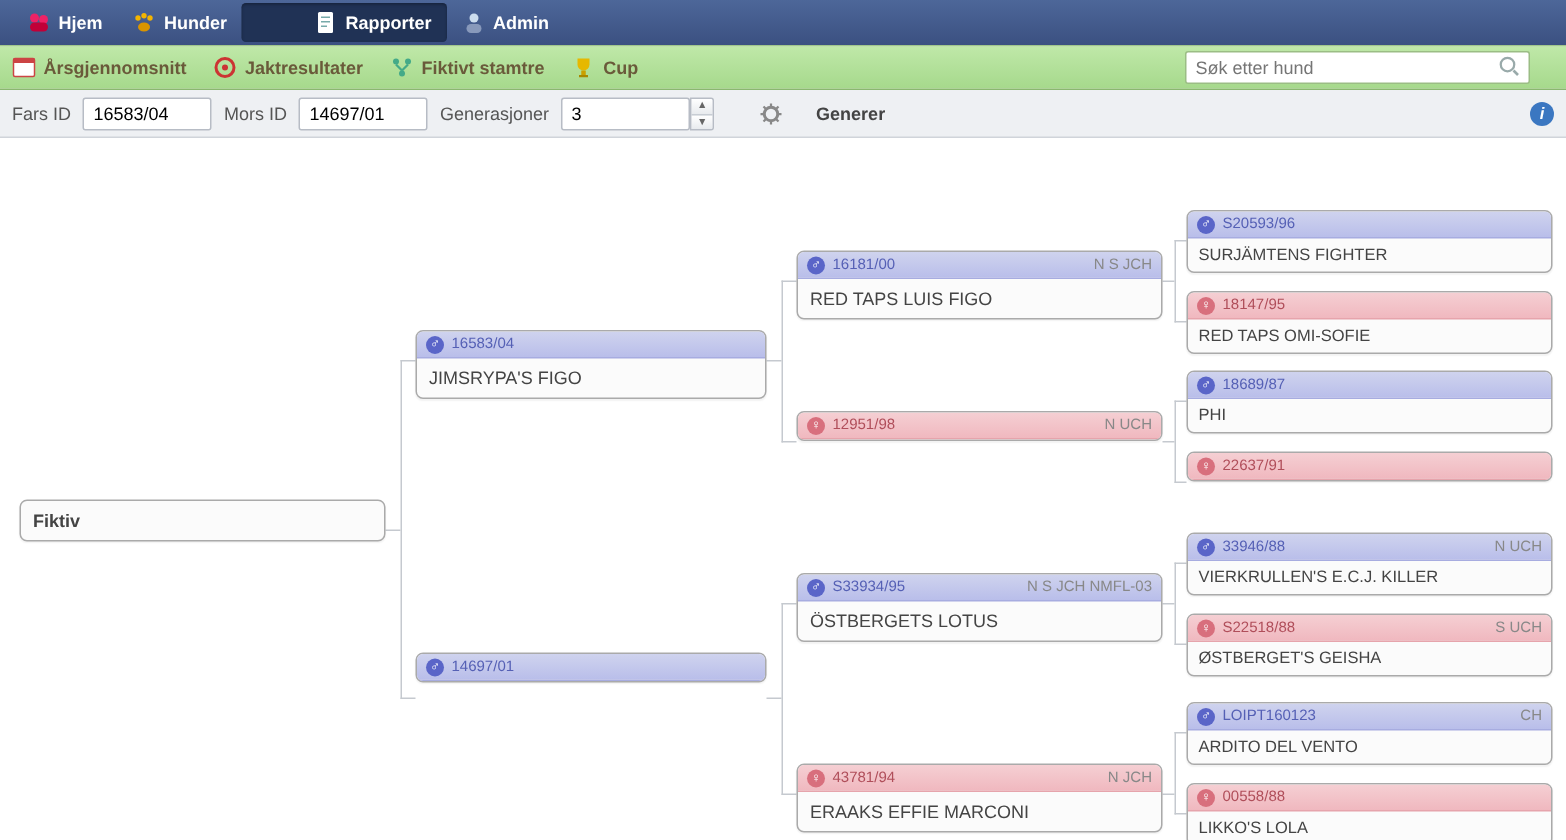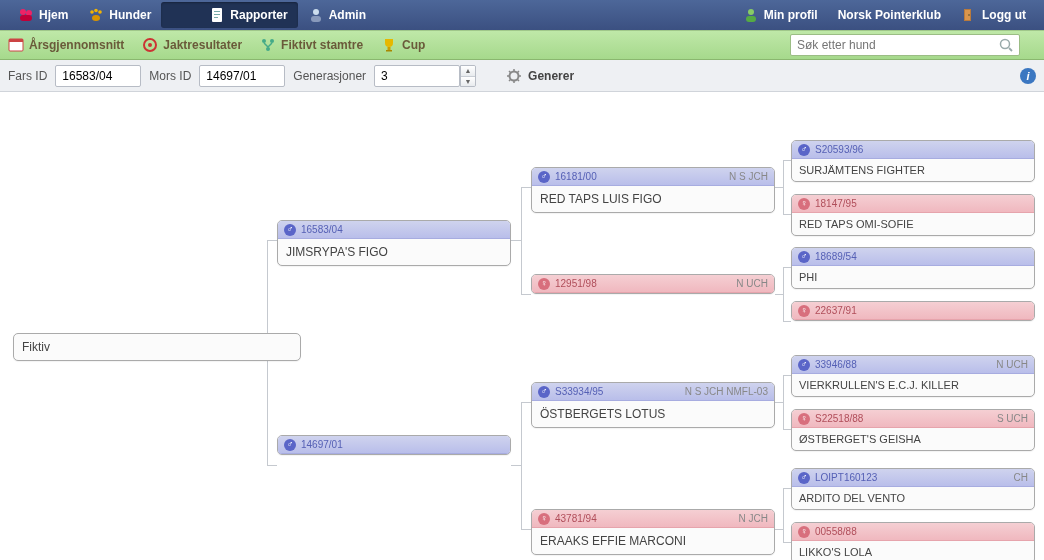--- a/index.html
+++ b/index.html
@@ -11,34 +11,34 @@
   .topnav .left { display: flex; }
   .topnav .right { margin-left: auto; display: flex; align-items: center; }
   .nav-item { display: flex; align-items: center; gap: 5px; padding: 5px 10px; cursor: pointer; border-radius: 3px; font-weight: bold; font-size: 12px; }
   .nav-item.active { background: #203255; box-shadow: inset 0 1px 2px rgba(0,0,0,.3); padding-left: 48px; }
   .nav-icon { width: 16px; height: 16px; display: inline-block; }
   .right-label { padding: 5px 10px; font-weight: bold; cursor: pointer; }
 
   
   .toolbar2 { height: 30px; background: linear-gradient(#bfe8a8, #a6d98c); border-top: 1px solid #a0c78a; border-bottom: 1px solid #8ab76f; display: flex; align-items: center; padding: 0 8px; gap: 18px; color: #5a4a30; font-weight: bold; }
   .tb-item { display: flex; align-items: center; gap: 5px; cursor: pointer; font-size: 12px; color: #6a5a3a; }
-  .tb-search { margin-left: auto; display: flex; align-items: flex-end; }
+  .tb-search { margin-left: auto; display: flex; align-items: center; }
   .tb-search input { width: 230px; height: 22px; border: 1px solid #9bbd85; border-radius: 2px; padding: 2px 26px 2px 6px; font-size: 12px; color: #888; background: #fff; }
   .tb-search .mag { position: relative; left: -22px; cursor: pointer; }
 
   
   .params { height: 32px; background: #eef0f3; border-bottom: 1px solid #d0d4da; display: flex; align-items: center; padding: 0 8px; gap: 8px; color: #555; }
   .params label { font-size: 12px; color: #555; }
   .params input[type="text"] { height: 22px; border: 1px solid #b7bcc5; border-radius: 2px; padding: 2px 6px; font-size: 12px; width: 86px; background: #fff; }
   .spinner { display: flex; align-items: center; }
   .spinner input { width: 40px; height: 22px; border: 1px solid #b7bcc5; border-right: none; border-radius: 2px 0 0 2px; padding: 2px 6px; font-size: 12px; text-align: left; background: #fff; }
   .spinner .arrows { display: flex; flex-direction: column; border: 1px solid #b7bcc5; border-radius: 0 2px 2px 0; overflow: hidden; }
   .spinner .arrow { width: 14px; height: 10px; background: linear-gradient(#fff,#e8ebee); display: flex; align-items: center; justify-content: center; font-size: 7px; color: #666; cursor: pointer; }
   .spinner .arrow + .arrow { border-top: 1px solid #c8cdd4; }
-  .generate { margin-left: 22px; display: flex; align-items: center; gap: 6px; font-weight: bold; color: #444; cursor: pointer; }
+  .generate { margin-left: 22px; display: flex; align-items: center; gap: 22px; font-weight: bold; color: #444; cursor: pointer; }
   .info-right { margin-left: auto; width: 16px; height: 16px; border-radius: 50%; background: #3b77c1; color: #fff; display: flex; align-items: center; justify-content: center; font-weight: bold; font-style: italic; font-size: 11px; cursor: pointer; }
 
   
   .tree { position: relative; height: 468px; background: #fff; }
   .card { position: absolute; border: 1px solid #aaa; border-radius: 5px; background: #fbfbfb; box-shadow: 0 1px 1px rgba(0,0,0,0.05); overflow: hidden; }
   .card .hdr { height: 18px; display: flex; align-items: center; padding: 0 6px; gap: 5px; font-size: 10px; }
   .card.m .hdr { background: linear-gradient(#cfd3ee, #b9beea); border-bottom: 1px solid #a7ace0; }
   .card.f .hdr { background: linear-gradient(#f5cfd3, #f0b8bf); border-bottom: 1px solid #e6a4ac; }
   .card .name { padding: 6px 8px; font-size: 12px; color: #444; white-space: nowrap; overflow: hidden; text-overflow: ellipsis; }
   .card.small { }
@@ -96,42 +96,20 @@
     <div class="nav-item">
       <span class="nav-icon">
         <svg class="icon" viewBox="0 0 16 16">
             <circle cx="8" cy="5" r="3" fill="#cde"></circle>
             <rect x="3" y="9" width="10" height="6" rx="3" fill="#89b"></rect>
           </svg>
       </span>
       <span>Admin</span>
     </div>
   </div>
-  <div class="right">
-    <div class="nav-item">
-      <span class="nav-icon">
-        <svg class="icon" viewBox="0 0 16 16">
-            <circle cx="8" cy="5" r="3" fill="#8c6"></circle>
-            <rect x="3" y="9" width="10" height="6" rx="3" fill="#5a4"></rect>
-          </svg>
-      </span>
-      <span>Min profil</span>
-    </div>
-    <div class="right-label">Norsk Pointerklub</div>
-    <div class="nav-item">
-      <span class="nav-icon">
-        <svg class="icon" viewBox="0 0 16 16">
-            <rect x="3" y="2" width="7" height="12" fill="#b97a3c"></rect>
-            <rect x="4" y="3" width="5" height="10" fill="#d9954c"></rect>
-            <circle cx="8" cy="8" r="0.8" fill="#442"></circle>
-          </svg>
-      </span>
-      <span>Logg ut</span>
-    </div>
-  </div>
 </div>
 
 <div class="toolbar2">
   <div class="tb-item">
     <span class="nav-icon">
       <svg class="icon" viewBox="0 0 16 16">
           <rect x="1" y="2" width="14" height="12" rx="1" fill="#fff" stroke="#c44" stroke-width="1"></rect>
           <rect x="1" y="2" width="14" height="3" fill="#c44"></rect>
         </svg>
     </span>
@@ -233,21 +211,21 @@
   <div class="h" style="left:775px; top:310px; width:8px;"></div>
   <div class="v" style="left:783px; top:283px; height:55px;"></div>
   <div class="h" style="left:783px; top:283px; width:8px;"></div>
   <div class="h" style="left:783px; top:337px; width:8px;"></div>
 
   <div class="h" style="left:775px; top:437px; width:8px;"></div>
   <div class="v" style="left:783px; top:396px; height:55px;"></div>
   <div class="h" style="left:783px; top:396px; width:8px;"></div>
   <div class="h" style="left:783px; top:450px; width:8px;"></div>
 
-  <div class="card n" style="left:13px; top:241px; width:288px;">
+  <div class="card n" style="left:13px; top:241px; width:244px;font-weight:bold;">
     <div class="name">Fiktiv</div>
   </div>
 
   <div class="card m" style="left:277px; top:128px; width:234px;">
     <div class="hdr">
         <span class="sex m">♂</span>
         <span class="reg">16583/04</span>
         <span class="titles"></span>
       </div>
     <div class="name">JIMSRYPA'S FIGO</div>
@@ -304,21 +282,21 @@
     <div class="hdr">
         <span class="sex f">♀</span>
         <span class="reg">18147/95</span>
         <span class="titles"></span>
       </div>
     <div class="name">RED TAPS OMI-SOFIE</div>
   </div>
   <div class="card m small" style="left:791px; top:155px; width:244px;">
     <div class="hdr">
         <span class="sex m">♂</span>
-        <span class="reg">18689/54</span>
+        <span class="reg">18689/87</span>
         <span class="titles"></span>
       </div>
     <div class="name">PHI</div>
   </div>
   <div class="card f small" style="left:791px; top:209px; width:244px;">
     <div class="hdr">
         <span class="sex f">♀</span>
         <span class="reg">22637/91</span>
         <span class="titles"></span>
       </div>

